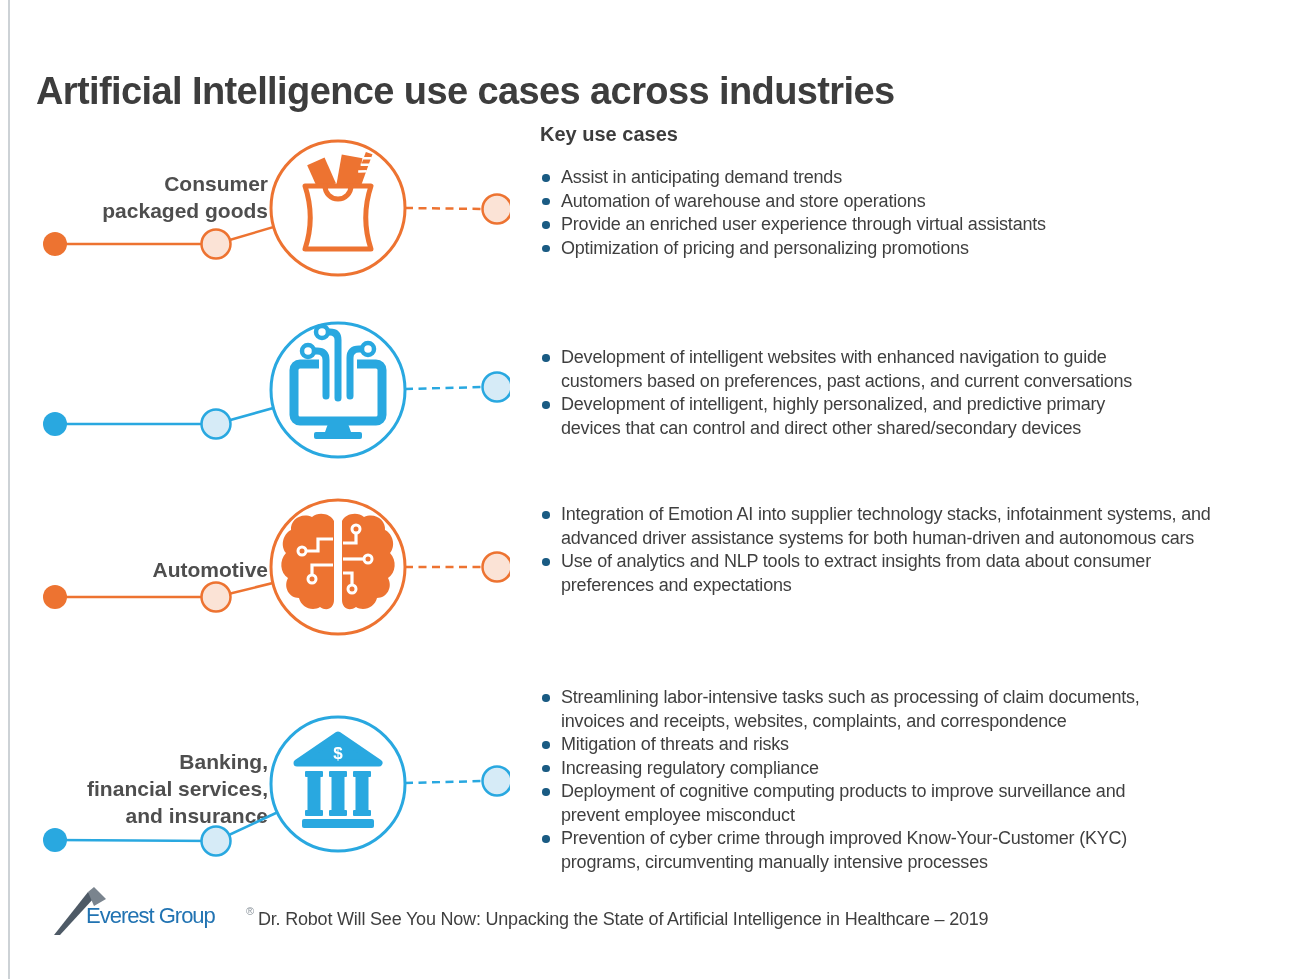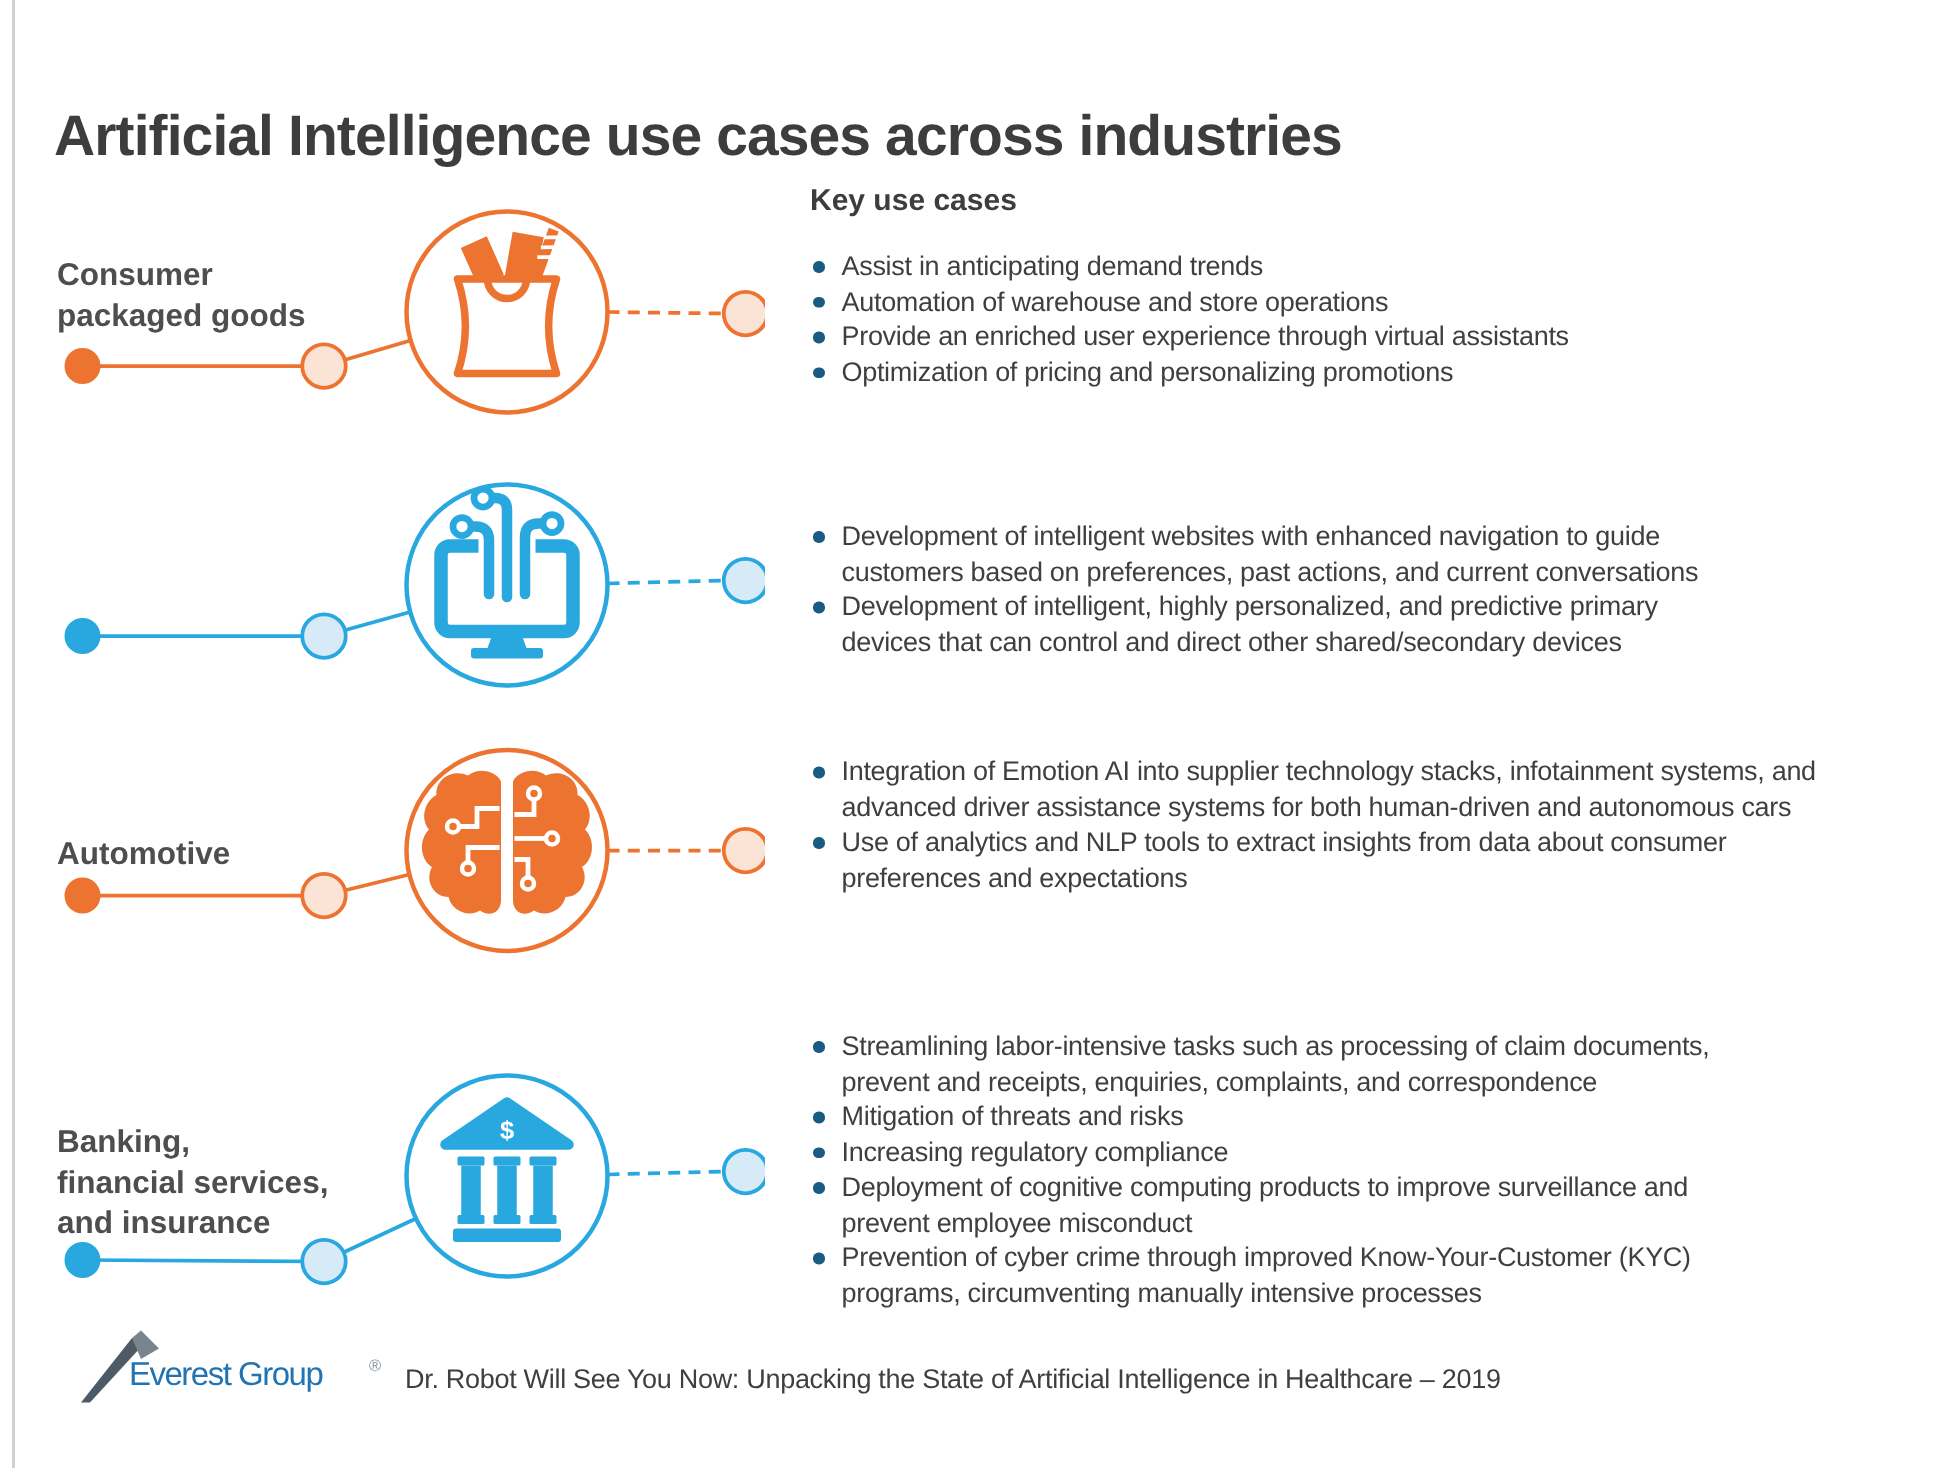--- a/index.html
+++ b/index.html
@@ -3,21 +3,21 @@
 <meta charset="utf-8">
 <style>
   html,body{margin:0;padding:0;background:#fff;}
   .canvas{position:relative;width:1306px;height:979px;background:#fff;overflow:hidden;
           font-family:"Liberation Sans",sans-serif;color:#3F3F3F;}
   .hairline{position:absolute;left:8px;top:0;width:2px;height:979px;background:#CDD2D6;}
   .title{position:absolute;left:36px;top:34px;font-size:38px;font-weight:bold;
          color:var(--title-gray,#3D3D3D);letter-spacing:-0.6px;white-space:nowrap;margin-top:36px;}
   .key-header{position:absolute;left:540px;top:123px;font-size:20px;font-weight:bold;
               color:var(--title-gray,#3D3D3D);}
-  .row-label{position:absolute;left:38px;width:230px;text-align:left;font-size:21px;
+  .row-label{position:absolute;left:38px;width:230px;text-align:right;font-size:21px;
              font-weight:bold;line-height:27px;color:var(--label-gray,#4E4E4E);white-space:pre-line;}
   .connector{position:absolute;left:40px;width:470px;height:170px;}
   .bullets{position:absolute;left:540px;width:766px;margin:0;padding:0;list-style:none;
            font-size:18px;line-height:23.5px;letter-spacing:-0.2px;color:var(--text-dark,#3F3F3F);}
   .bullets li{position:relative;padding-left:21px;white-space:pre-wrap;}
   .bullets li::before{content:'';position:absolute;left:2px;top:8px;width:7.5px;height:7.5px;
            border-radius:50%;background:var(--bullet-navy,#1A5B83);}
   
   .o-s{stroke:var(--orange,#ED7331);} .o-f{fill:var(--orange,#ED7331);}
   .ol-f{fill:var(--orange-light,#FBE3D6);}
@@ -25,21 +25,21 @@
   .bl-f{fill:var(--blue-light,#D6EBF7);}
   .w-f{fill:#fff;} .n-f{fill:none;}
   .lw{stroke-width:2.5;} .lw2{stroke-width:3;}
   .dash{stroke-dasharray:8 5.5;}
   
   .logo-mark{position:absolute;left:48px;top:886px;width:75px;height:50px;}
   .logo-text{position:absolute;left:86px;top:903px;font-size:22px;letter-spacing:-1px;
              color:var(--logo-blue,#2173B2);}
   .reg-mark{position:absolute;left:246px;top:905px;font-size:11px;color:#8A939B;}
   .source-text{position:absolute;left:258px;top:909px;font-size:18px;letter-spacing:-0.2px;
-               color:var(--text-dark,#414141);white-space:nowrap;margin-left:12px;}
+               color:var(--text-dark,#414141);white-space:nowrap;}
 </style>
 </head>
 <body>
 
 <div class="canvas">
   <div class="hairline"></div>
 
   <h1 class="title">Artificial Intelligence use cases across industries</h1>
   <div class="key-header">Key use cases</div>
 
@@ -165,21 +165,21 @@
         <rect x="-9" y="26" width="18" height="6" rx="1"></rect>
         <rect x="15" y="-13" width="18" height="6" rx="1"></rect>
         <rect x="17.5" y="-7" width="13" height="33"></rect>
         <rect x="15" y="26" width="18" height="6" rx="1"></rect>
         <rect x="-36" y="35" width="72" height="9" rx="2"></rect>
       </g>
     </g>
   </svg>
   <ul class="bullets" style="top:686px;">
       <li>Streamlining labor-intensive tasks such as processing of claim documents,
-prevent and receipts, enquiries, complaints, and correspondence</li>
+invoices and receipts, websites, complaints, and correspondence</li>
       <li>Mitigation of threats and risks</li>
       <li>Increasing regulatory compliance</li>
       <li>Deployment of cognitive computing products to improve surveillance and
 prevent employee misconduct</li>
       <li>Prevention of cyber crime through improved Know-Your-Customer (KYC)
 programs, circumventing manually intensive processes</li>
     </ul>
 
   <svg class="logo-mark" viewBox="0 0 75 50">
     <polygon points="6,49 40,6 46,12 12,49" fill="#4E5A66"></polygon>

